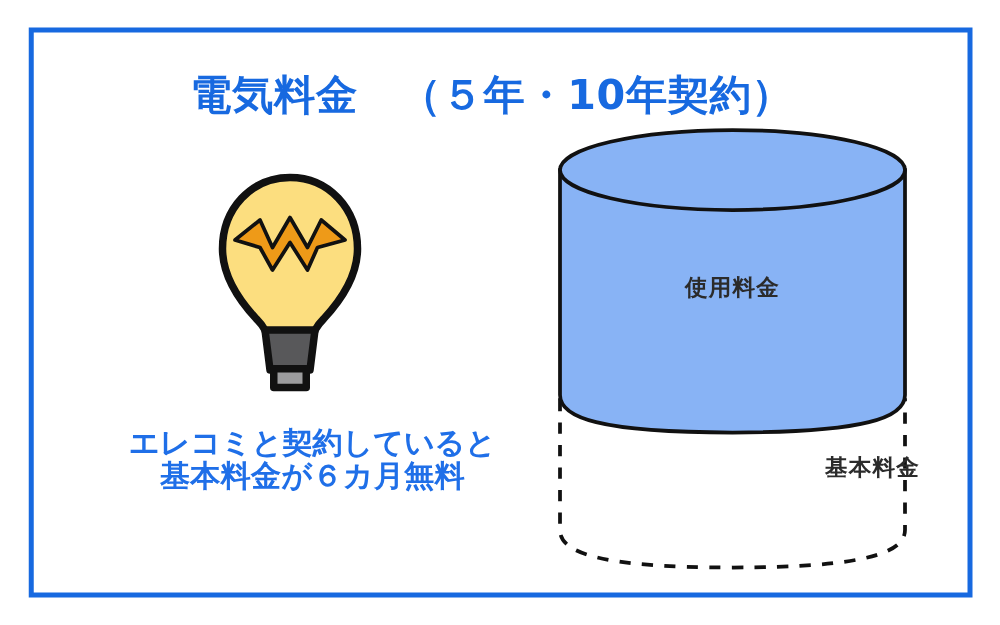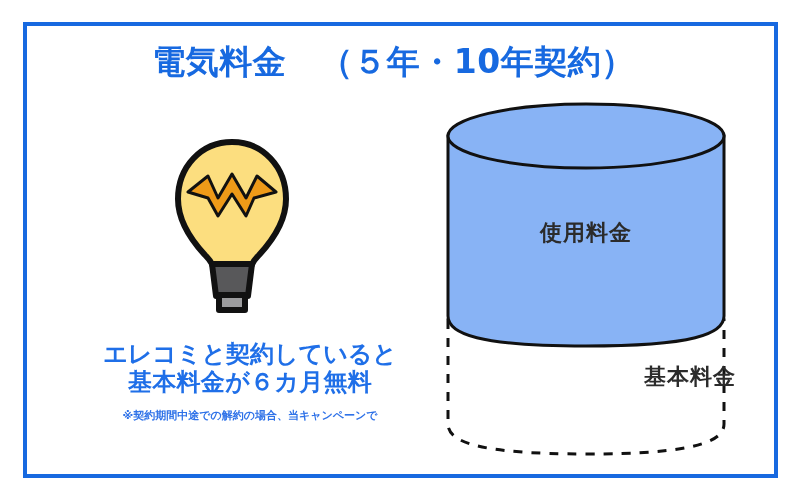--- a/index.html
+++ b/index.html
@@ -30,21 +30,21 @@
     height: 456px;
     border: 4px solid #1769e0;
     box-sizing: border-box;
     background: transparent;
   }
 
   
   #title {
     position: absolute;
     left: 0;
-    top: 40px;
+    top: 54px;
     width: 787px;
     text-align: center;
     color: #1769e0;
     font-size: 33px;
     font-weight: bold;
     letter-spacing: 0.5px;
     white-space: pre;
     line-height: 44px;
   }
 
@@ -93,21 +93,21 @@
     top: 94px;
     width: 300px;
     height: 366px;
   }
   #cyl-svg { display: block; }
 
   .cyl-label {
     position: absolute;
     width: 300px;
     text-align: center;
-    font-size: 22px;
+    font-size: 18px;
     font-weight: bold;
     color: #2b2b2b;
     letter-spacing: 1px;
   }
   #label-usage { left: 436px; top: 218px; }
   #label-basic { left: 436px; top: 362px; text-align: right; }
 </style>
 </head>
 <body>
 
@@ -137,21 +137,20 @@
       <path d="M57 159 L 83 159 L 83 174 L 57 174 Z" fill="#9C9C9E" stroke="#111111" stroke-width="6" stroke-linejoin="round"></path>
     </svg>
   </div>
 
   <div id="promo">
     <div class="l1">エレコミと契約していると</div>
     <div class="l2">基本料金が６カ月無料</div>
   </div>
 
   <div id="notes">
-    <span class="nl">※契約期間中途での解約の場合、当キャンペーンで</span>
   </div>
 
   <div id="cyl-wrap">
     <svg id="cyl-svg" width="300" height="366" viewBox="0 0 300 366">
 
       <path d="M12 226
                L 12 330
                C 12 348, 43 360, 150 360
                C 257 360, 288 348, 288 330
                L 288 226 Z" fill="#ffffff" stroke="#111111" stroke-width="3" stroke-dasharray="9 9" stroke-linecap="butt"></path>

